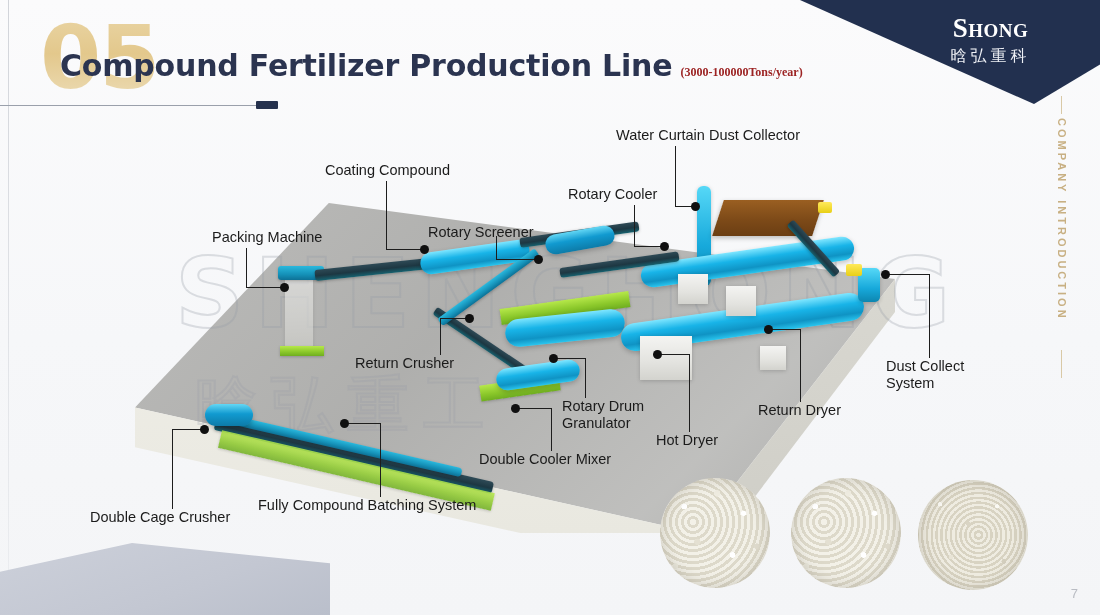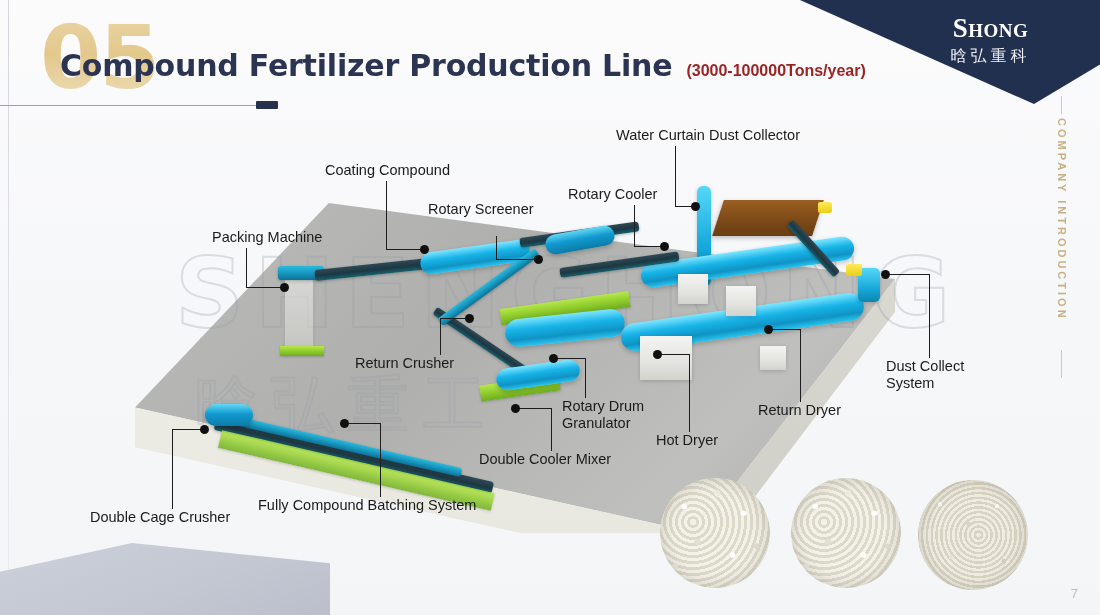--- a/index.html
+++ b/index.html
@@ -34,22 +34,22 @@
      font-weight:800;letter-spacing:-2px;
      background:linear-gradient(180deg,#e9d4a3 0%,#e3c88c 45%,#ecdcb6 100%);
      -webkit-background-clip:text;background-clip:text;color:transparent;
      font-family:"DejaVu Sans","Liberation Sans",sans-serif;
      filter:blur(.2px);}
 
   
   .title-wrap{position:absolute;left:60px;top:48px;display:flex;align-items:baseline;}
   .title{font-size:30px;font-weight:700;color:#2b3450;letter-spacing:-.2px;
      font-family:"DejaVu Sans","Liberation Sans",sans-serif;white-space:nowrap;}
-  .subtitle{font-size:16px;font-weight:700;color:#9c2323;margin-left:14px;
-     font-family:Liberation Sans, sans-serif;white-space:nowrap;}
+  .subtitle{font-size:12px;font-weight:700;color:#9c2323;margin-left:8px;
+     font-family:Liberation Serif, serif;white-space:nowrap;}
 
   
   .divider{position:absolute;left:0;top:105px;width:256px;height:1px;background:#9aa0ab;}
   .divider-bold{position:absolute;left:256px;top:101px;width:22px;height:8px;
      background:#25314d;border-radius:1px;}
 
   
   .side-text{position:absolute;right:30px;top:118px;writing-mode:vertical-rl;
      text-orientation:mixed;font-size:11px;letter-spacing:3px;color:#c8b083;
      line-height:17px;font-weight:600;}
@@ -224,21 +224,21 @@
     <div class="lbl" style="left:212px;top:111px;">Packing Machine</div>
     <div class="lead v" style="left:246px;top:130px;height:39px;"></div>
     <div class="lead h" style="left:246px;top:169px;width:38px;"></div>
     <div class="dot" style="left:280px;top:165px;"></div>
 
     <div class="lbl" style="left:325px;top:44px;">Coating Compound</div>
     <div class="lead v" style="left:386px;top:63px;height:68px;"></div>
     <div class="lead h" style="left:386px;top:131px;width:38px;"></div>
     <div class="dot" style="left:420px;top:127px;"></div>
 
-    <div class="lbl" style="left:428px;top:83px;">Rotary Screener</div>
+    <div class="lbl" style="left:428px;top:106px;">Rotary Screener</div>
     <div class="lead v" style="left:496px;top:118px;height:23px;"></div>
     <div class="lead h" style="left:496px;top:141px;width:42px;"></div>
     <div class="dot" style="left:534px;top:137px;"></div>
 
     <div class="lbl" style="left:568px;top:68px;">Rotary Cooler</div>
     <div class="lead v" style="left:634px;top:87px;height:41px;"></div>
     <div class="lead h" style="left:634px;top:128px;width:30px;"></div>
     <div class="dot" style="left:660px;top:124px;"></div>
 
     <div class="lbl" style="left:616px;top:9px;">Water Curtain Dust Collector</div>

